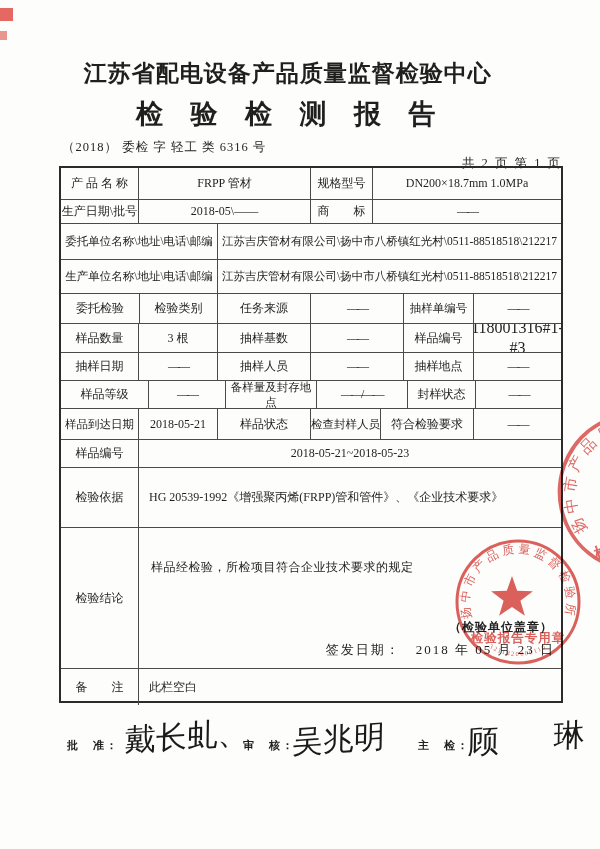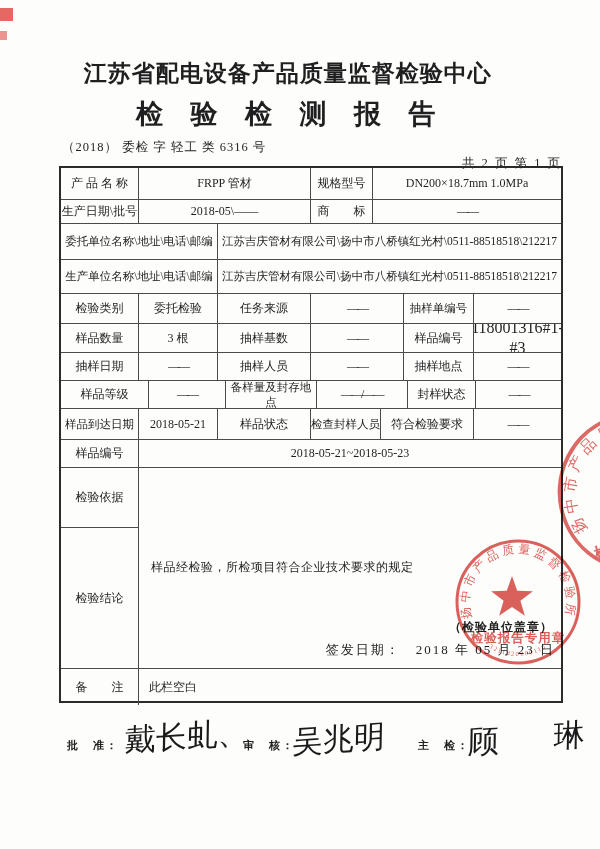--- a/index.html
+++ b/index.html
@@ -96,22 +96,22 @@
       <div class="cell h-r3 tiny" style="width:157px">委托单位名称\地址\电话\邮编</div>
       <div class="cell h-r3 tiny last" style="width:343px">江苏吉庆管材有限公司\扬中市八桥镇红光村\0511-88518518\212217</div>
     </div>
 
     <div class="row h-r4">
       <div class="cell h-r4 tiny" style="width:157px">生产单位名称\地址\电话\邮编</div>
       <div class="cell h-r4 tiny last" style="width:343px">江苏吉庆管材有限公司\扬中市八桥镇红光村\0511-88518518\212217</div>
     </div>
 
     <div class="row h-r5">
+      <div class="cell h-r5" style="width:79px">委托检验</div>
       <div class="cell h-r5" style="width:78px">检验类别</div>
-      <div class="cell h-r5" style="width:79px">委托检验</div>
       <div class="cell h-r5" style="width:93px">任务来源</div>
       <div class="cell h-r5 dash" style="width:93px">——</div>
       <div class="cell h-r5 tiny" style="width:70px">抽样单编号</div>
       <div class="cell h-r5 last dash" style="width:87px">——</div>
     </div>
 
     <div class="row h-r6">
       <div class="cell h-r6" style="width:78px">样品数量</div>
       <div class="cell h-r6" style="width:79px">3 根</div>
       <div class="cell h-r6" style="width:93px">抽样基数</div>
@@ -147,20 +147,21 @@
       <div class="cell h-r9 last dash" style="width:87px">——</div>
     </div>
 
     <div class="row h-r10">
       <div class="cell h-r10" style="width:78px">样品编号</div>
       <div class="cell h-r10 last" style="width:422px">2018-05-21~2018-05-23</div>
     </div>
 
     <div class="row h-r11">
       <div class="cell h-r11" style="width:78px">检验依据</div>
+      <div class="cell h-r11 last left" style="width:422px">HG 20539-1992《增强聚丙烯(FRPP)管和管件》、《企业技术要求》</div>
     </div>
 
     <div class="row h-r12">
       <div class="cell h-r12" style="width:78px">检验结论</div>
       <div class="cell h-r12 last concl-cell" style="width:422px">
         <div class="concl-text">样品经检验，所检项目符合企业技术要求的规定</div>
         <div class="seal-note">（检验单位盖章）</div>
         <div class="issue-line">签发日期：　2018 年 05 月 23 日</div>
       </div>
     </div>

